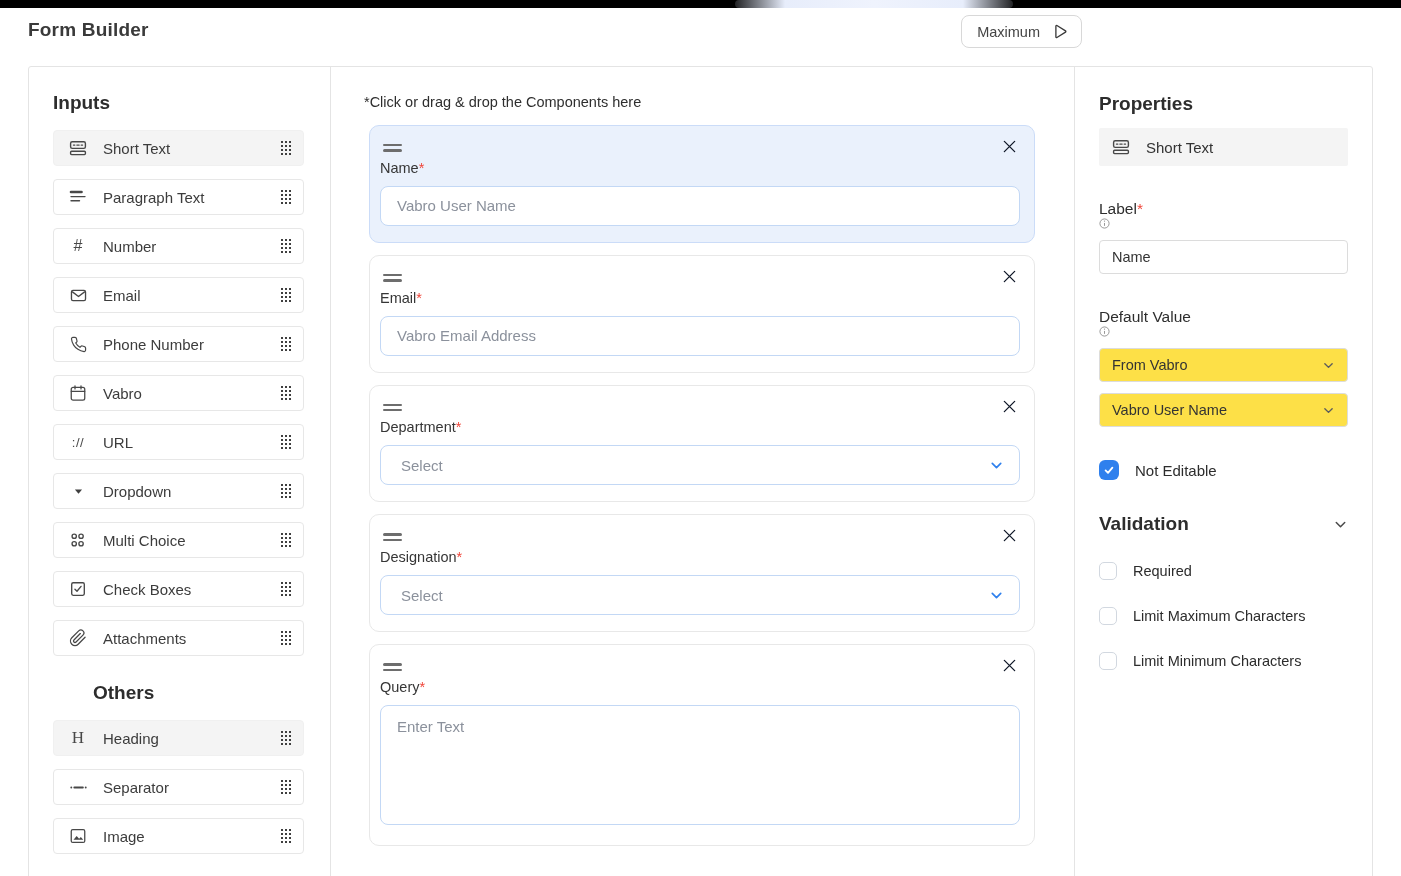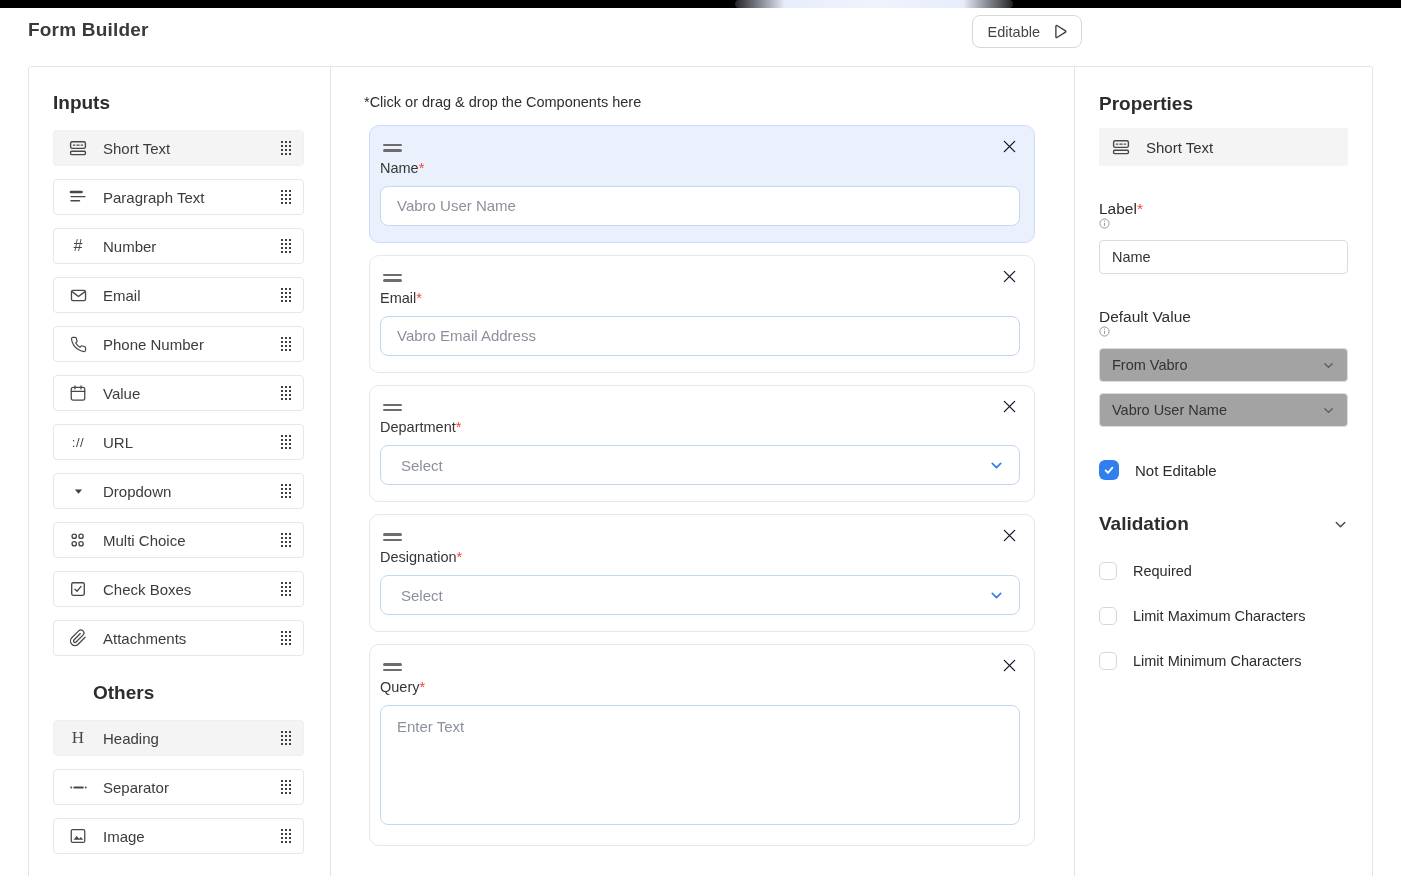--- a/index.html
+++ b/index.html
@@ -64,21 +64,21 @@
   
   .props{width:298px;border-left:1px solid #e4e4e4;padding:26px 24px 0;flex:none;}
   .chip{margin-top:13px;height:38px;background:#f4f4f4;display:flex;align-items:center;
     padding:0 12px;border-radius:2px;gap:15px;color:#3c3c3c;}
   .chip .lbl{font-size:15px;color:#333;}
   .field-label{margin-top:28px;font-size:15.5px;color:#2e2e2e;}
   .info{vertical-align:6px;margin-left:1px;}
   .prop-input{margin-top:11px;width:100%;height:34px;border:1px solid #dcdcdc;border-radius:4px;
     padding:0 12px;font-size:14.5px;color:#333;outline:none;background:#fff;font-family:inherit;}
   .prop-select{margin-top:11px;height:34px;border:1px solid #dcdcdc;border-radius:4px;display:flex;
-    align-items:center;justify-content:space-between;padding:0 12px;cursor:pointer;background:#a3a3a3;}
+    align-items:center;justify-content:space-between;padding:0 12px;cursor:pointer;background:#fde047;}
   .prop-select .val{font-size:14.5px;color:#333;}
   .check-row{margin-top:33px;display:flex;align-items:center;gap:16px;}
   .checkbox{width:20px;height:20px;border-radius:6px;background:#2f80ed;display:flex;
     align-items:center;justify-content:center;cursor:pointer;flex:none;}
   .check-row .lbl{font-size:15px;color:#2d2d2d;}
   .validation-head{margin-top:33px;display:flex;align-items:center;justify-content:space-between;cursor:pointer;}
   .validation-opts{margin-top:6px;}
   .opt-row{margin-top:27px;display:flex;align-items:center;gap:16px;}
   .opt-box{width:18px;height:18px;border:1.5px solid #d2d8e0;border-radius:5px;background:#fff;cursor:pointer;flex:none;}
   .opt-label{font-size:14.5px;color:#2c2c2c;}
@@ -88,21 +88,21 @@
 </head>
 <body>
 
 <div class="topbar">
   <div class="top-notch"></div>
 </div>
 
 <div class="header">
   <div class="page-title">Form Builder</div>
   <button class="preview-btn">
-    <span>Editable</span>
+    <span>Maximum</span>
     <span class="icon">
       <svg width="17" height="17" viewBox="0 0 16 16">
           <path d="M4.6 2.9v10.2c0 .5.55.8.97.54l8.1-5.1a.63.63 0 0 0 0-1.08l-8.1-5.1a.63.63 0 0 0-.97.54z" fill="none" stroke="#3a3a3a" stroke-width="1.25" stroke-linejoin="round"></path>
         </svg>
     </span>
   </button>
 </div>
 
 <div class="main">
 
@@ -166,21 +166,21 @@
 
       <div class="side-item">
         <span class="icon">
           <svg width="18" height="18" viewBox="0 0 24 24" fill="none" stroke="#484848" stroke-width="1.7" stroke-linecap="round" stroke-linejoin="round">
             <rect x="3" y="4.5" width="18" height="17" rx="2.5"></rect>
               <line x1="16" y1="2.5" x2="16" y2="6.5"></line>
               <line x1="8" y1="2.5" x2="8" y2="6.5"></line>
               <line x1="3" y1="9.8" x2="21" y2="9.8"></line>
           </svg>
         </span>
-        <span class="lbl">Value</span>
+        <span class="lbl">Vabro</span>
         <span class="dots"></span>
       </div>
 
       <div class="side-item">
         <span class="icon">
             <span class="glyph small">://</span>
           </span>
         <span class="lbl">URL</span>
         <span class="dots"></span>
       </div>

